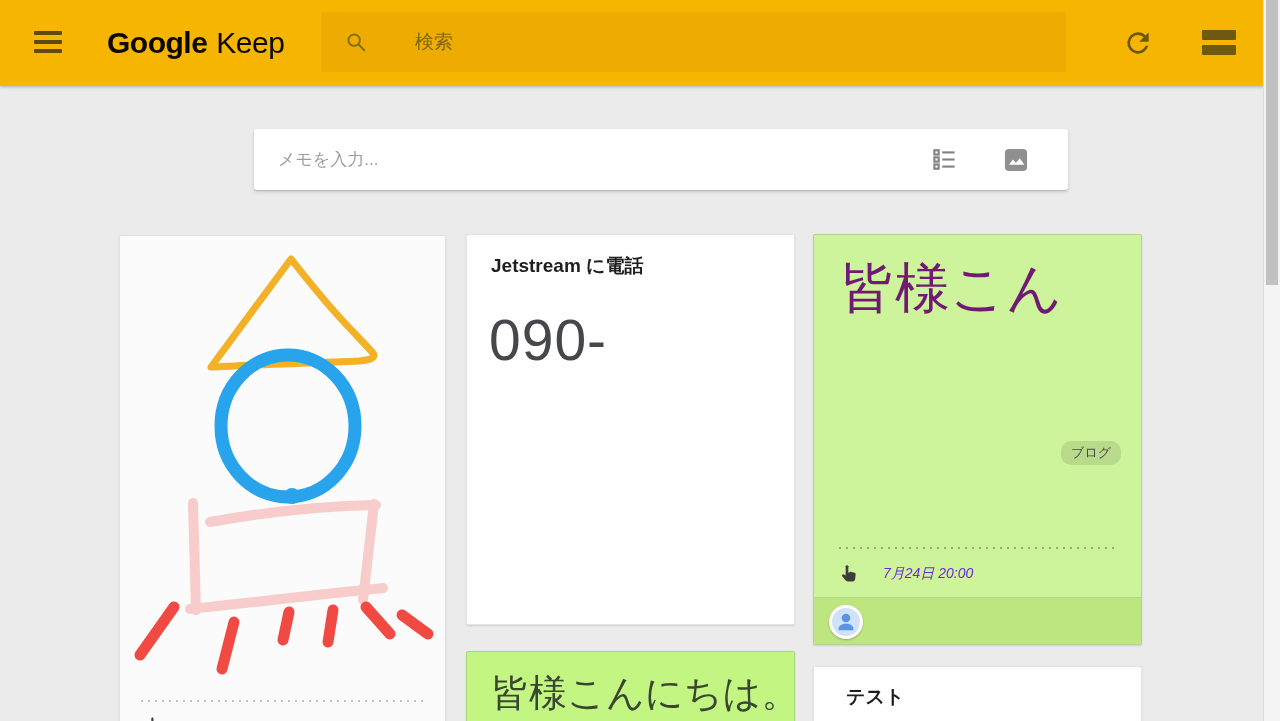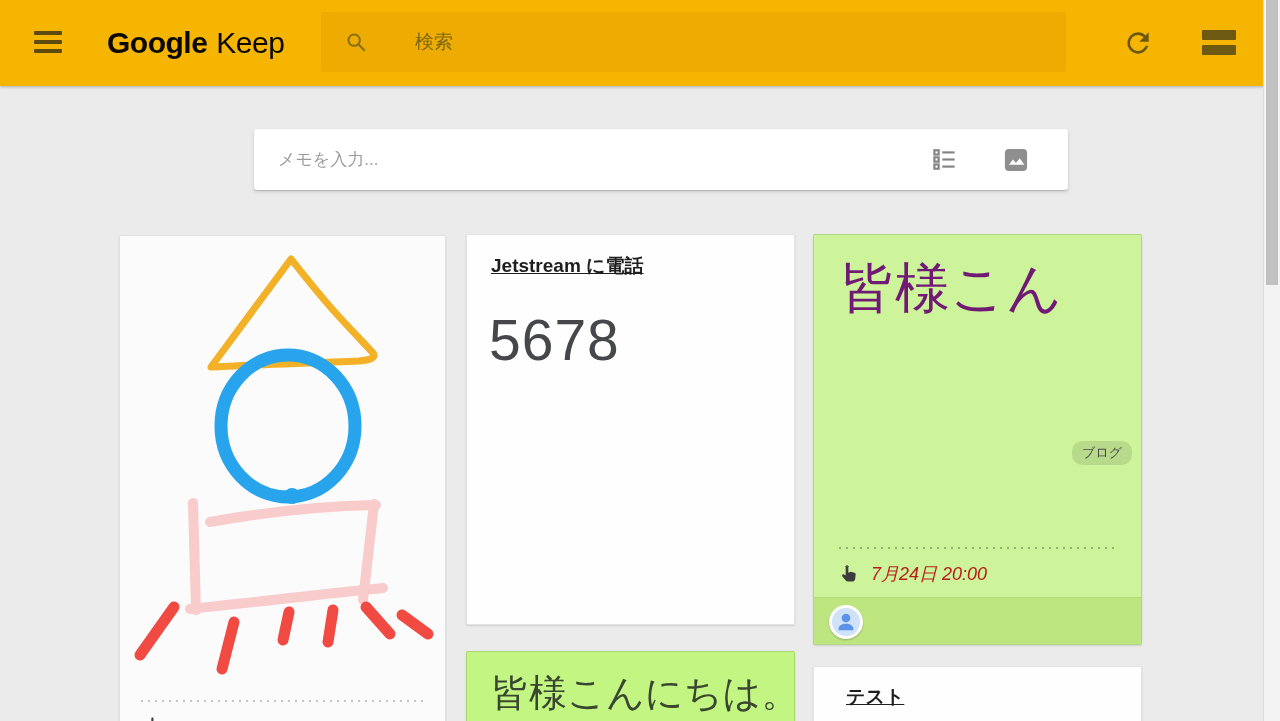--- a/index.html
+++ b/index.html
@@ -34,46 +34,46 @@
                    font-size:17px; color:#616161; font-family:"Liberation Sans", sans-serif; }
   .compose input::placeholder { color:#9C9C9C; opacity:1; }
   .compose .cicon { position:absolute; top:17px; cursor:pointer; }
   .compose .i-list { left:677px; width:27px; height:27px; }
   .compose .i-img  { left:748px; width:28px; height:28px; }
 
   
   .card { position:absolute; background:#FEFEFE; border:1px solid rgba(0,0,0,0.10); border-radius:2px;
           box-shadow:0 1px 2px rgba(0,0,0,0.12); overflow:hidden; }
   .card.green { }
-  .note-title { font-weight:700; font-size:19px; color:#1E1E1E;text-decoration:underline; }
+  .note-title { font-weight:700; font-size:19px; color:#1E1E1E; }
   .dotted { height:2px; background-image:repeating-linear-gradient(to right, rgba(0,0,0,0.22) 0 2px, transparent 2px 7px); }
 
   
   #card-drawing { left:119px; top:235px; width:327px; height:560px; background:#FBFBFB; }
   #card-drawing svg.sketch { position:absolute; left:0; top:0; }
   #card-drawing .dotted { position:absolute; left:21px; top:464px; width:286px; }
   #card-drawing .mini-reminder { position:absolute; left:26px; top:480px; width:16px; height:16px; }
 
   
   #card-phone { left:466px; top:234px; width:329px; height:391px; }
   #card-phone .note-title { position:absolute; left:24px; top:18px; }
   .phone-body { position:absolute; left:22px; top:64px; font-size:57px; font-weight:100; color:#45474B;
                 line-height:83px; letter-spacing:1px; font-family:"Liberation Sans", sans-serif; }
 
   
   #card-greeting { left:813px; top:234px; width:329px; height:411px; background:#CDF49B; border-color:rgba(0,0,0,0.12); }
   .greet-text { position:absolute; left:26px; top:12px; font-family:"Liberation Serif","DejaVu Serif",serif;
                 font-size:55px; line-height:83px; color:#701a75; }
-  .label-chip { position:absolute; right:9px; top:206px; height:24px; line-height:24px; padding:0 10px;
+  .label-chip { position:absolute; right:20px; top:206px; height:24px; line-height:24px; padding:0 10px;
                 background:rgba(0,0,0,0.10); border-radius:10px; font-size:13px; color:#4A4A4A; }
   #card-greeting .dotted { position:absolute; left:25px; top:312px; width:279px;
                 background-image:repeating-linear-gradient(to right, rgba(0,0,0,0.28) 0 2px, transparent 2px 7px); }
   .reminder-row { position:absolute; left:25px; top:328px; height:22px; display:flex; align-items:center; }
   .reminder-row .ricon { width:20px; height:20px; margin-right:12px; }
-  .reminder-text { font-size:18px; font-style:italic; color:#b91c1c; }
+  .reminder-text { font-size:14px; font-style:italic; color:#6d28d9;margin-left:12px; }
   .card-footer { position:absolute; left:0; top:362px; width:329px; height:49px; background:#BEE680; border-top:1px solid rgba(0,0,0,0.05); }
   .avatar { position:absolute; left:15px; top:7px; width:34px; height:34px; border-radius:50%;
             background:#CFE2F8; border:3px solid #FFFFFF; box-shadow:0 1px 2px rgba(0,0,0,0.25); }
 
   
   #card-greeting2 { left:466px; top:651px; width:329px; height:150px; background:#C3F583; border-color:rgba(0,0,0,0.12); }
   #card-greeting2 .greet2-text { position:absolute; left:24px; top:16px; font-family:"Liberation Serif","DejaVu Serif",serif;
                 font-size:38px; color:#3A4730; white-space:nowrap; }
 
   
@@ -148,21 +148,21 @@
   </svg>
   <div class="dotted"></div>
   <svg class="mini-reminder" viewBox="0 0 24 24">
     <path fill="#3C3C3C" d="M9.6 2.4c.9 0 1.6.7 1.6 1.6v6.1l1 .3c.2-.8 1-1.3 1.8-1.1l4.6 1.1c.9.2 1.5 1.1 1.4 2l-.6 5.6c-.2 1.8-1.7 3.1-3.5 3.1h-5c-1.1 0-2.1-.5-2.8-1.3l-4-4.9c-.5-.6-.5-1.6.1-2.1.5-.5 1.4-.5 2-.1l1.8 1.2V4c0-.9.7-1.6 1.6-1.6z"></path>
   </svg>
 </div>
 
 <div class="card" id="card-phone">
   <div class="note-title">Jetstream に電話</div>
   <div class="phone-body">
-    <div>5678</div>
+    <div>090-</div>
   </div>
 </div>
 
 <div class="card green" id="card-greeting">
   <div class="greet-text">
     <div>皆様こん</div>
   </div>
   <div class="label-chip">ブログ</div>
   <div class="dotted"></div>
   <div class="reminder-row">

